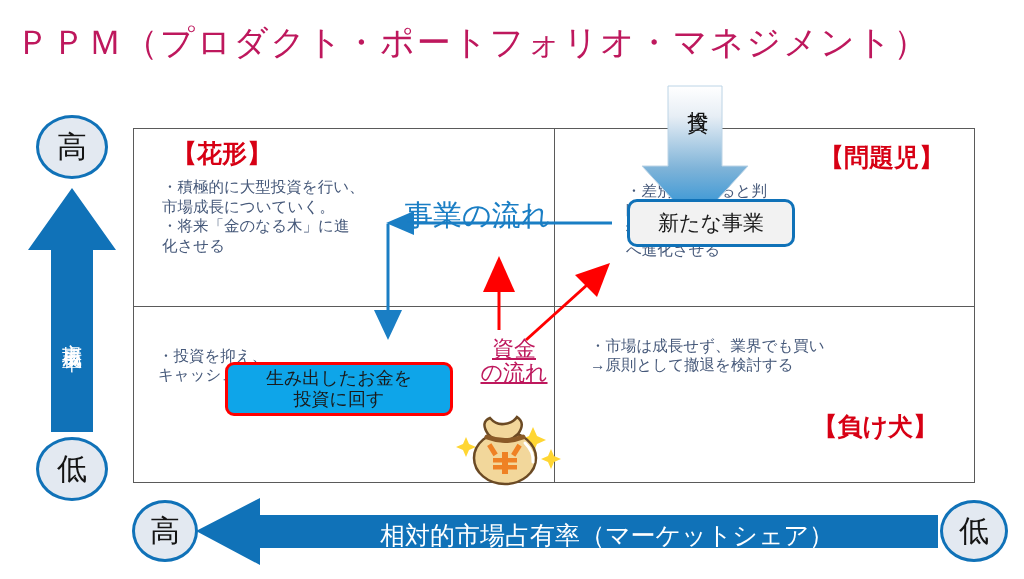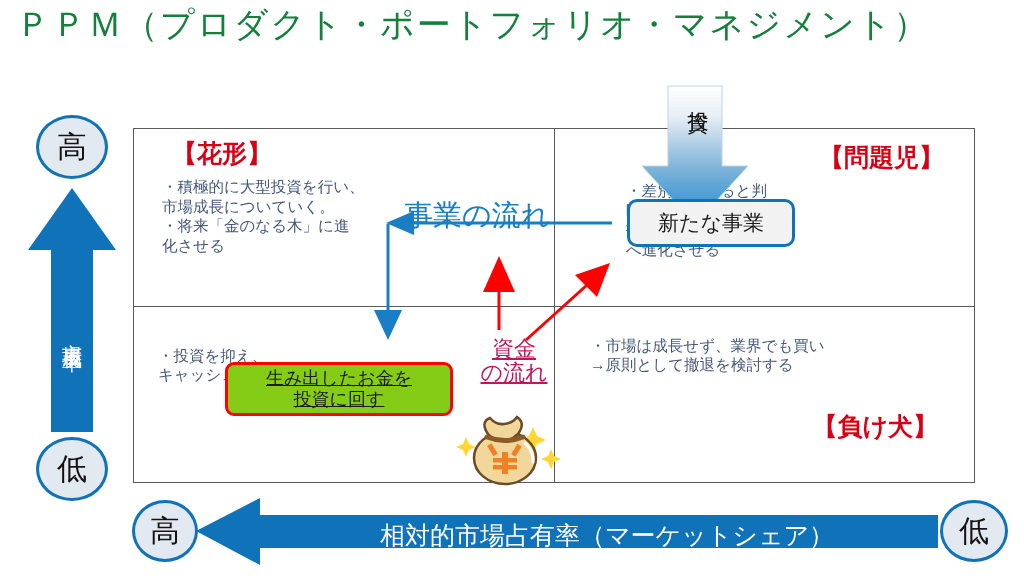--- a/index.html
+++ b/index.html
@@ -12,25 +12,25 @@
     height: 579px;
     position: relative;
     overflow: hidden;
     font-family: "Liberation Sans", "DejaVu Sans", sans-serif;
   }
 
   
   #page-title {
     position: absolute;
     left: 16px;
-    top: 2px;
+    top: 20px;
     width: 992px;
     font-size: 34px;
     letter-spacing: 2px;
-    color: #15803d;
+    color: #be185d;
     white-space: nowrap;
     font-weight: 400;
   }
 
   
   #matrix {
     position: absolute;
     left: 133px;
     top: 128px;
     width: 842px;
@@ -99,30 +99,29 @@
   
   #cashcow-callout {
     position: absolute;
     left: 225px;
     top: 362px;
     width: 228px;
     height: 54px;
     box-sizing: border-box;
     border: 3px solid #ff0000;
     border-radius: 9px;
-    background: #84cc16;
+    background: #0ea5e9;
     display: flex;
     align-items: center;
     justify-content: center;
     text-align: center;
     font-size: 18px;
     line-height: 1.18;
     color: #1a1a1a;
     white-space: pre-line;
-    text-decoration: underline;
   }
 
   
   #new-business-box {
     position: absolute;
     left: 627px;
     top: 199px;
     width: 168px;
     height: 48px;
     box-sizing: border-box;

